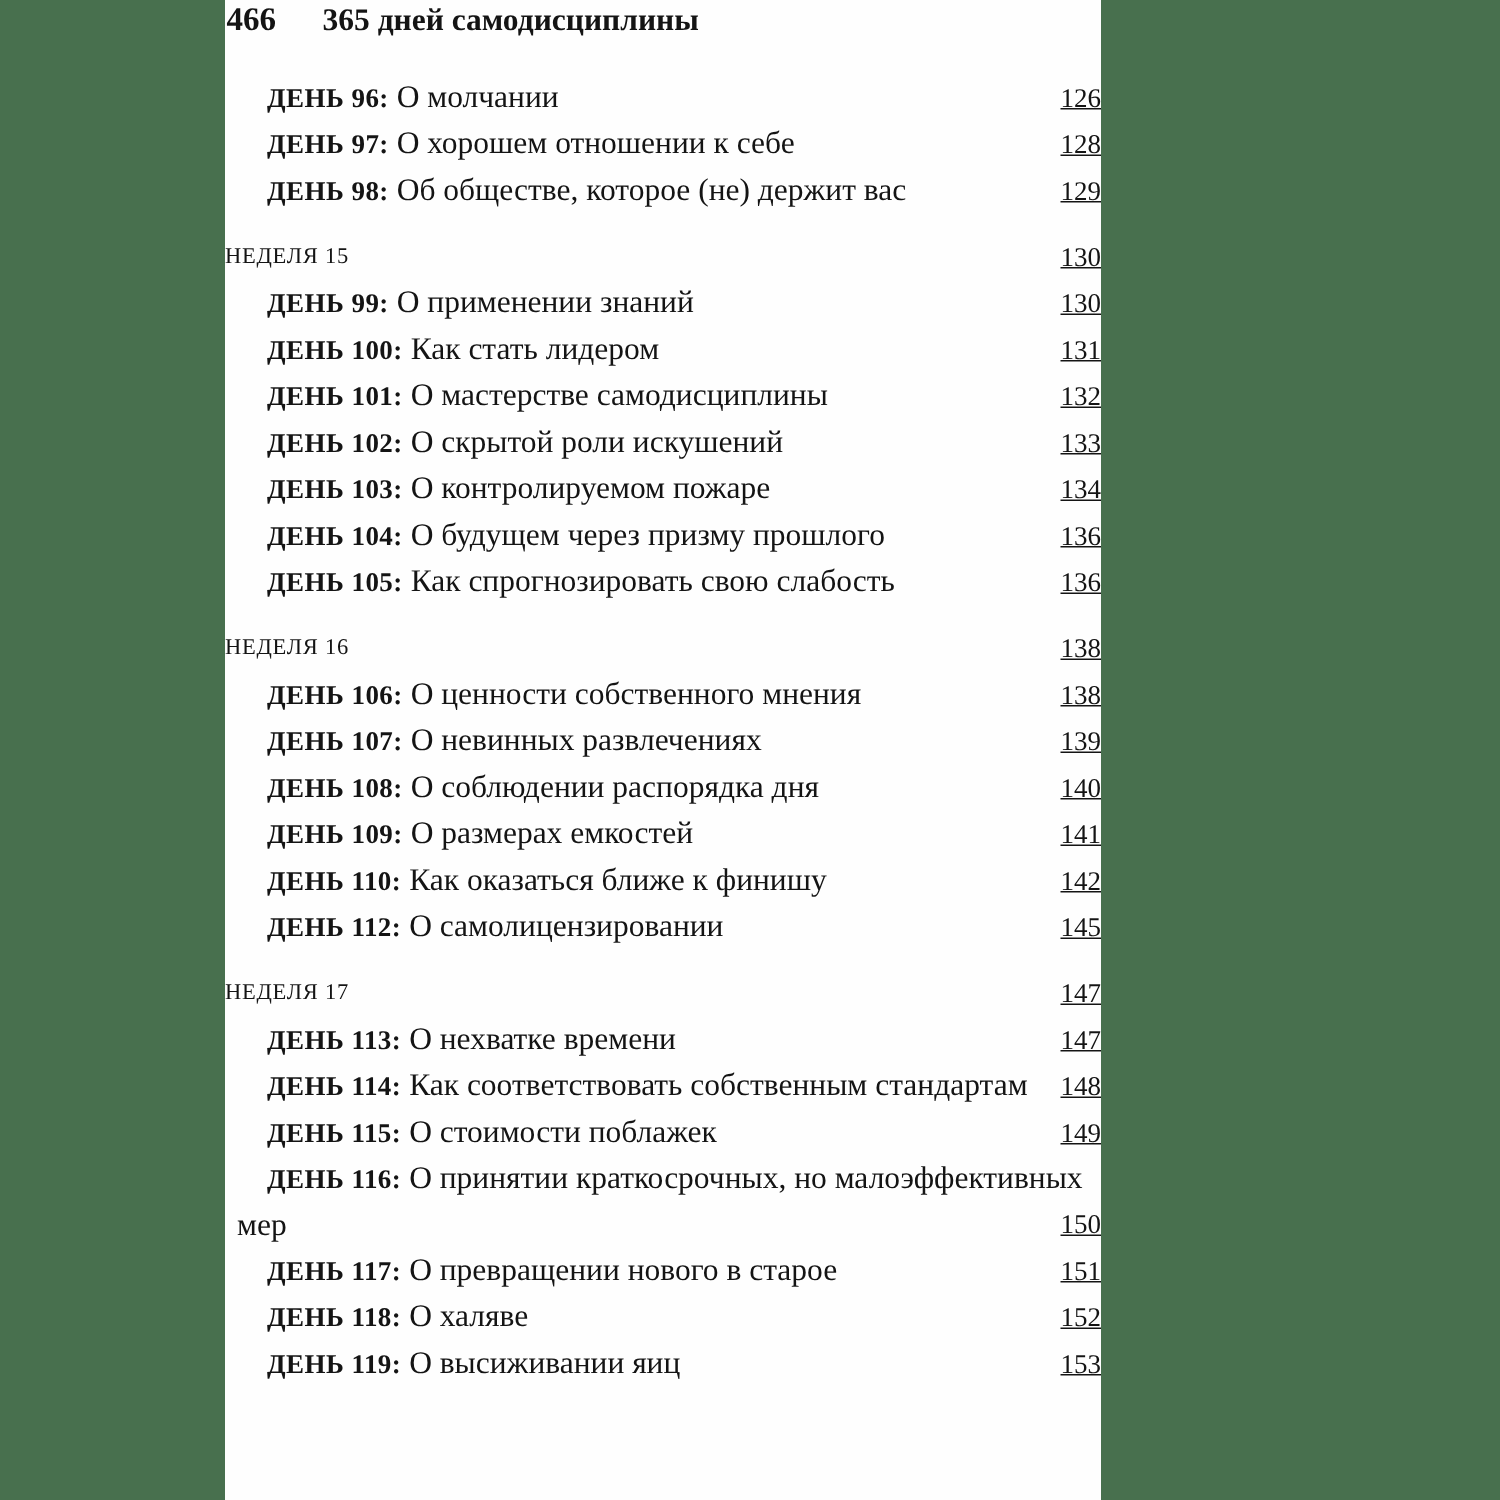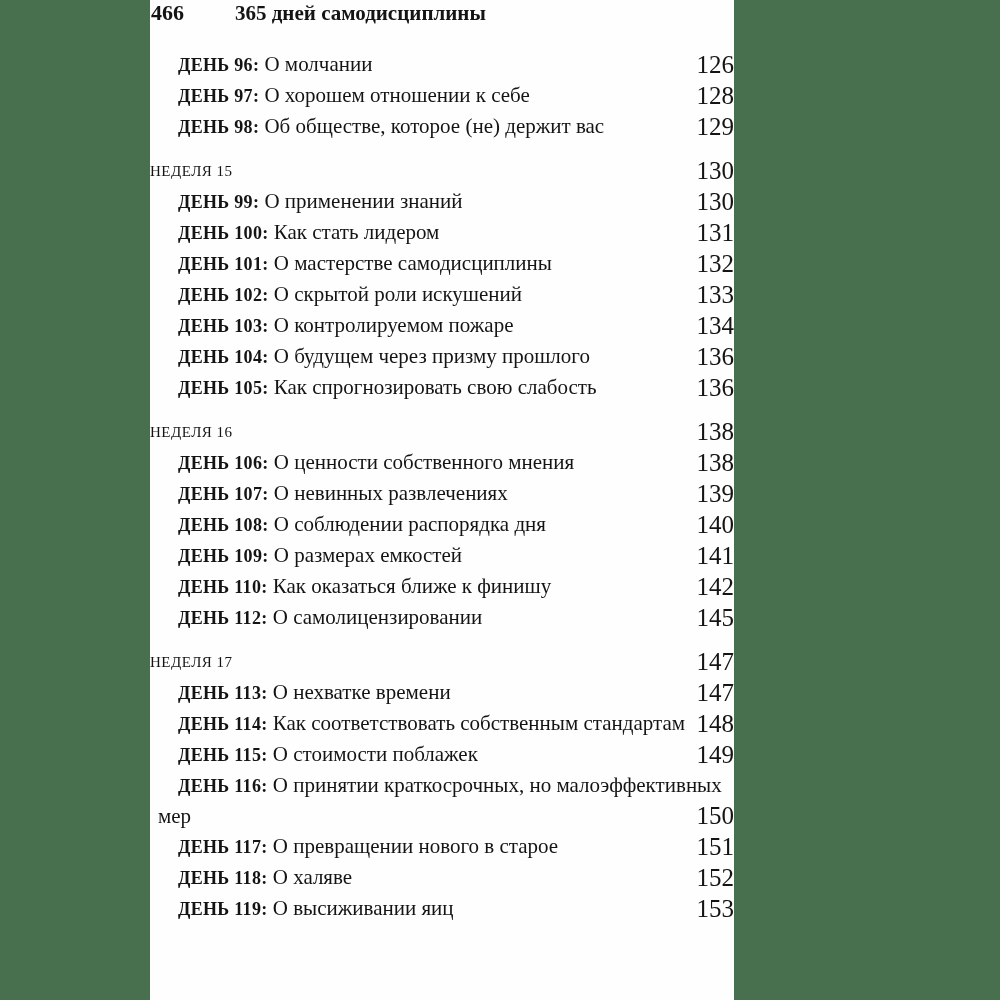--- a/index.html
+++ b/index.html
@@ -18,31 +18,31 @@
   .paper{
     position:absolute;left:150px;top:0;
     width:584px;height:1000px;
     background:var(--paper);
   }
   .header{
     display:flex;align-items:baseline;
     padding-top:0;line-height:26px;
   }
   .folio{font-size:22px;font-weight:bold;padding-left:1px;}
-  .running-title{font-size:21px;font-weight:bold;margin-left:51px;}
+  .running-title{font-size:21px;font-weight:bold;margin-left:31px;}
   .toc{margin-top:23px;}
   .sec.with-week{margin-top:14px;}
   .row{display:flex;align-items:flex-end;line-height:30px;}
   .fill{flex:1;}
   .week-label{font-size:15px;font-weight:normal;letter-spacing:0.5px;white-space:nowrap;}
   .entry{padding-left:28px;}
   .cont-row{padding-left:8px;gap:18px;}
   .entry-text{flex:1;font-size:21px;white-space:nowrap;}
   .day-label{font-size:18px;font-weight:bold;letter-spacing:0.3px;}
-  .page{font-size:25px;margin-left:10px;white-space:nowrap;}
+  .page{font-size:18px;margin-left:10px;white-space:nowrap;text-decoration:underline;}
 </style>
 </head>
 <body>
 
 <div class="paper">
   <div class="header">
     <span class="folio">466</span>
     <span class="running-title">365 дней самодисциплины</span>
   </div>
   <div class="toc" id="toc">

